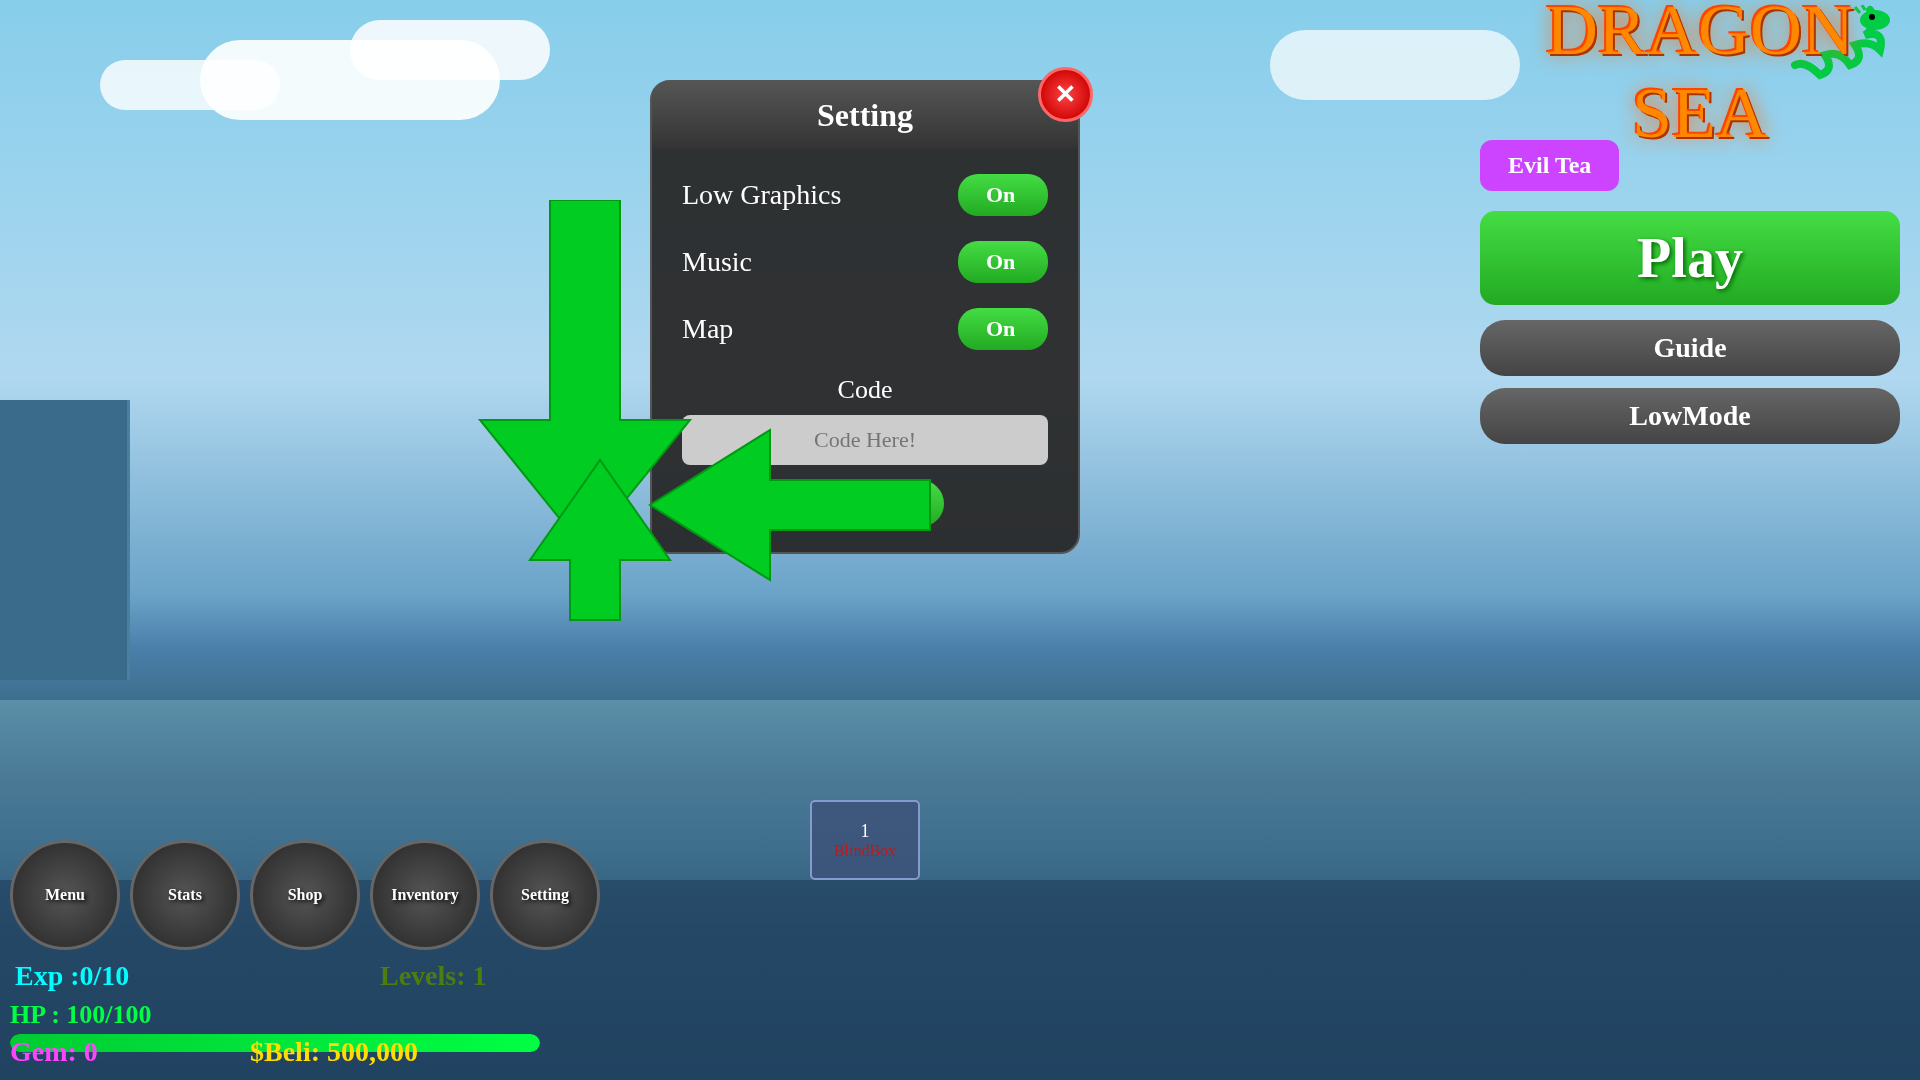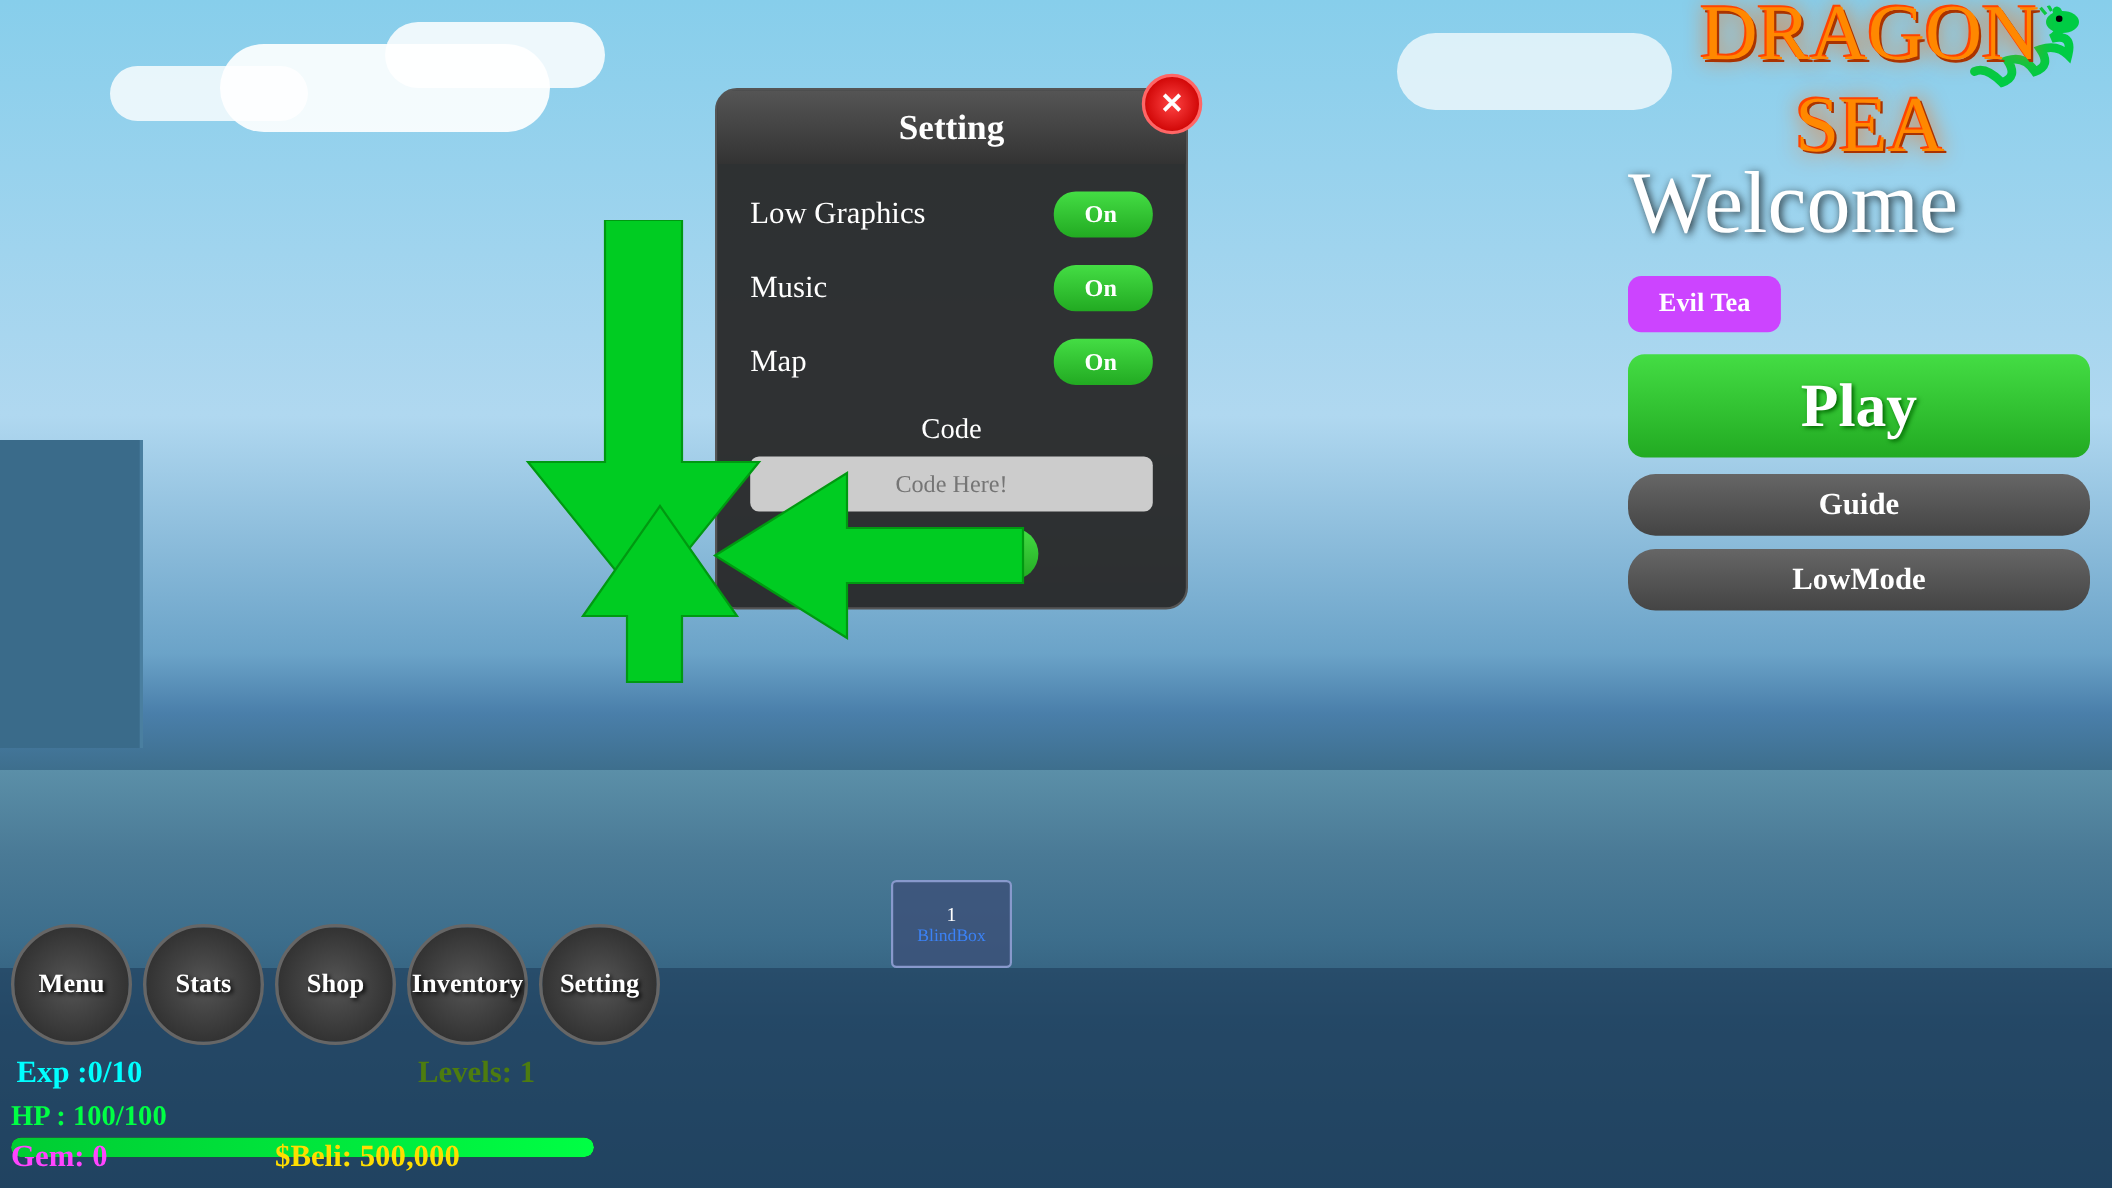--- a/index.html
+++ b/index.html
@@ -104,21 +104,21 @@
       width: 110px;
       height: 110px;
       border-radius: 50%;
       background: radial-gradient(circle, #555 0%, #333 70%, #222 100%);
       border: 3px solid #666;
       display: flex;
       align-items: center;
       justify-content: center;
       cursor: pointer;
       color: white;
-      font-size: 24px;
+      font-size: 16px;
       font-weight: bold;
       font-family: 'Georgia', serif;
       text-shadow: 2px 2px 4px #000;
     }
 
     
     .stats-area {
       position: absolute;
       bottom: 0;
       left: 0;
@@ -398,21 +398,21 @@
       justify-content: center;
     }
 
     .blind-box-num {
       color: white;
       font-size: 18px;
       font-family: 'Georgia', serif;
     }
 
     .blind-box-label {
-      color: #3b82f6;
+      color: #b91c1c;
       font-size: 16px;
       font-family: 'Georgia', serif;
     }
 
     
     .right-content {
       position: absolute;
       top: 140px;
       right: 20px;
       width: 420px;
@@ -440,21 +440,20 @@
     <circle cx="162" cy="12" r="3" fill="#000"></circle>
     <path d="M150,8 L145,2 M155,5 L152,0" stroke="#00CC44" stroke-width="3"></path>
   </svg>
   <div style="position:absolute; bottom:0; left:0; width:100%; text-align:center;">
     <span class="dragon-text">DRAGON</span>
     <span class="sea-text">SEA</span>
   </div>
 </div>
 
 <div class="right-content">
-  <div style="color:white; font-size:80px; font-family:Georgia,serif; text-shadow:2px 2px 8px rgba(0,0,0,0.8); margin-bottom:20px;">Welcome</div>
 
   
   <div class="team-buttons">
     <button class="evil-team-btn">Evil Tea</button>
   </div>
 
   
   <button class="play-btn">Play</button>
 
   

